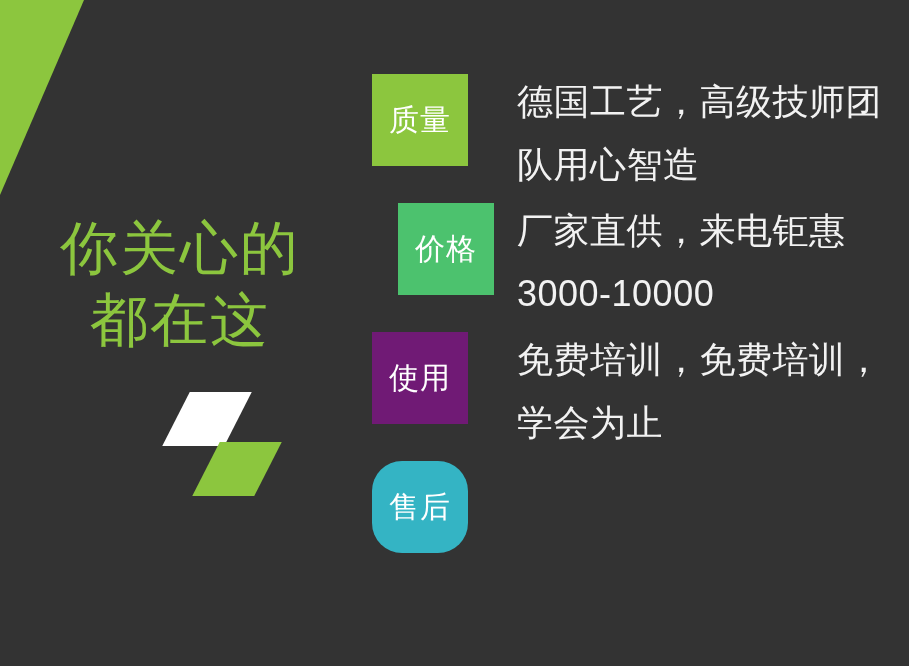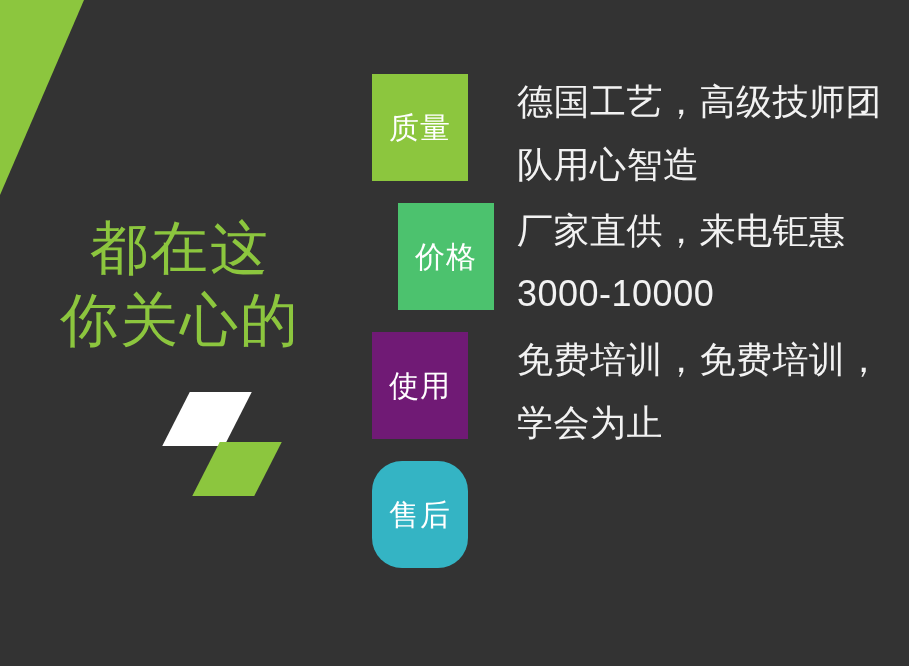--- a/index.html
+++ b/index.html
@@ -87,21 +87,21 @@
   }
   .row {
     position: relative;
     height: 129px;
   }
   .badge {
     position: absolute;
     left: 0;
     top: 0;
     width: 96px;
-    height: 107px;
+    height: 92px;
     display: flex;
     align-items: center;
     justify-content: center;
     color: #FFFFFF;
     font-size: 30px;
     letter-spacing: 1px;
     line-height: 1;
   }
   .row-text {
     position: absolute;
@@ -118,22 +118,22 @@
 </head>
 <body>
 
 <div id="slide" style="background: rgb(51, 51, 51);">
 
   <div id="corner-wedge" style="background: rgb(140, 198, 62);"></div>
 
   <div id="left-col">
 
     <div id="headline" style="color: rgb(140, 198, 62);">
+      <span class="line">你关心的</span>
       <span class="line">都在这</span>
-      <span class="line">你关心的</span>
     </div>
 
     <div id="logo">
       <div class="slab slab-top" style="background: rgb(255, 255, 255);"></div>
       <div class="slab slab-bottom" style="background: rgb(140, 198, 62);"></div>
     </div>
 
   </div>
 
   <div id="rows">

